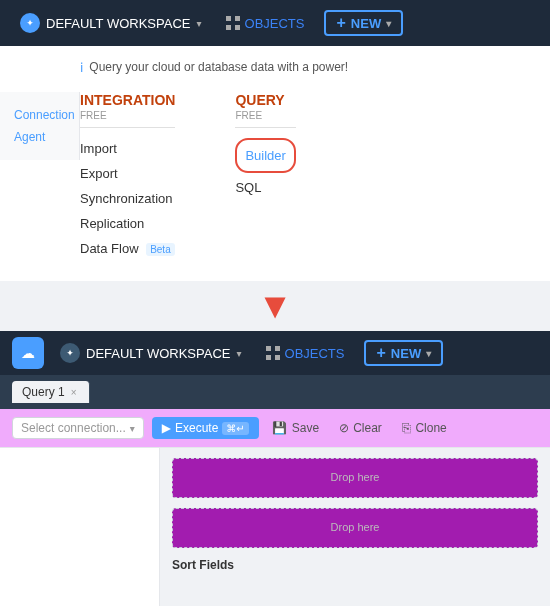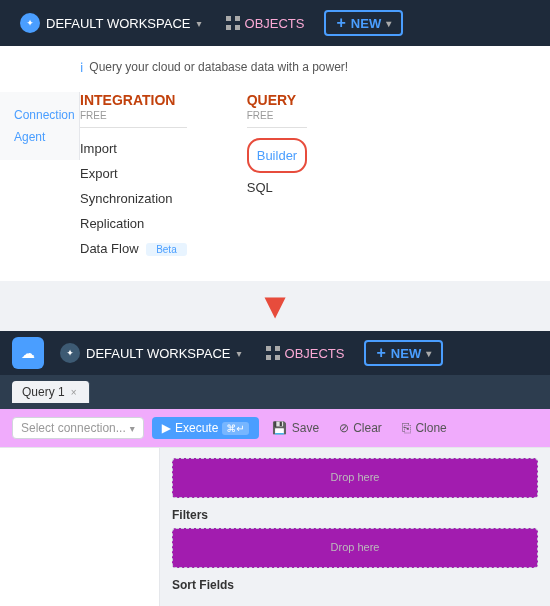--- a/index.html
+++ b/index.html
@@ -55,21 +55,21 @@
 
     .chevron-icon {
       font-size: 10px;
       color: #aaa;
     }
 
     .objects-btn {
       display: flex;
       align-items: center;
       gap: 5px;
-      color: #f9a8d4;
+      color: #3b82f6;
       background: transparent;
       border: none;
       cursor: pointer;
       font-size: 13px;
       padding: 4px 8px;
     }
 
     .objects-grid-icon {
       display: inline-block;
       width: 14px;
@@ -165,21 +165,21 @@
       border: 2px solid #e74c3c;
       border-radius: 13px;
       display: inline-block;
       margin: 2px 0;
     }
 
     .beta-badge {
       font-size: 10px;
       background: #e8f4ff;
       color: #4a9eff;
-      padding: 1px 10px;
+      padding: 1px 4px;
       border-radius: 3px;
       margin-left: 4px;
     }
 
     .left-panel {
       position: absolute;
       left: 0;
       top: 46px;
       width: 80px;
       background: #f8f9fa;
@@ -493,21 +493,20 @@
       
     </div>
 
     <div class="fields-area">
       <div class="field-section">
         <div class="drop-zone">
           <span>Drop here</span>
         </div>
       </div>
       <div class="field-section">
-        <div class="field-section-title">Filters</div>
         <div class="drop-zone">
           <span>Drop here</span>
         </div>
       </div>
       <div class="field-section">
         <div class="field-section-title">Sort Fields</div>
 
       </div>
 
     </div>

